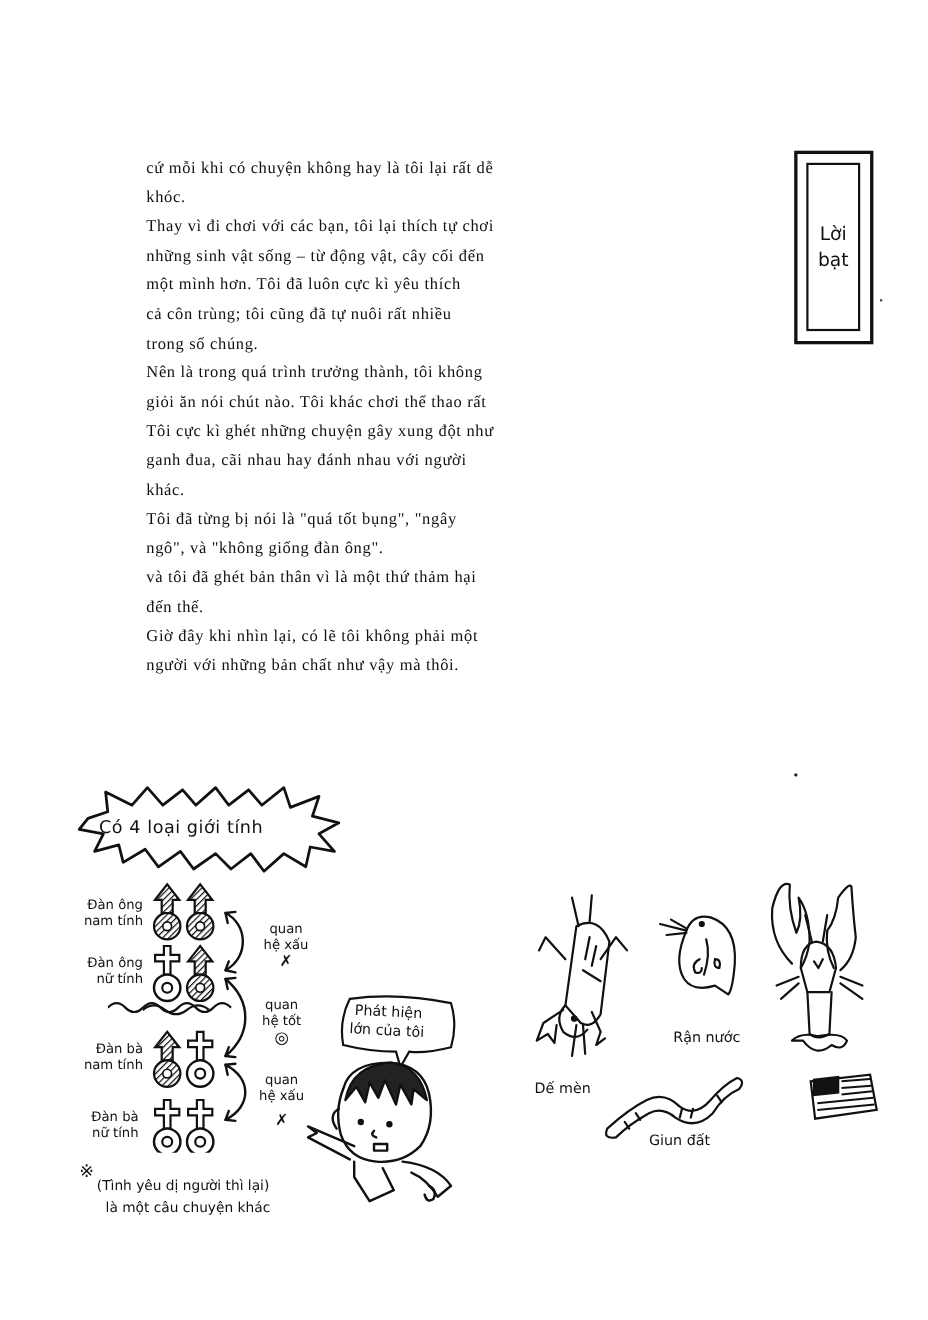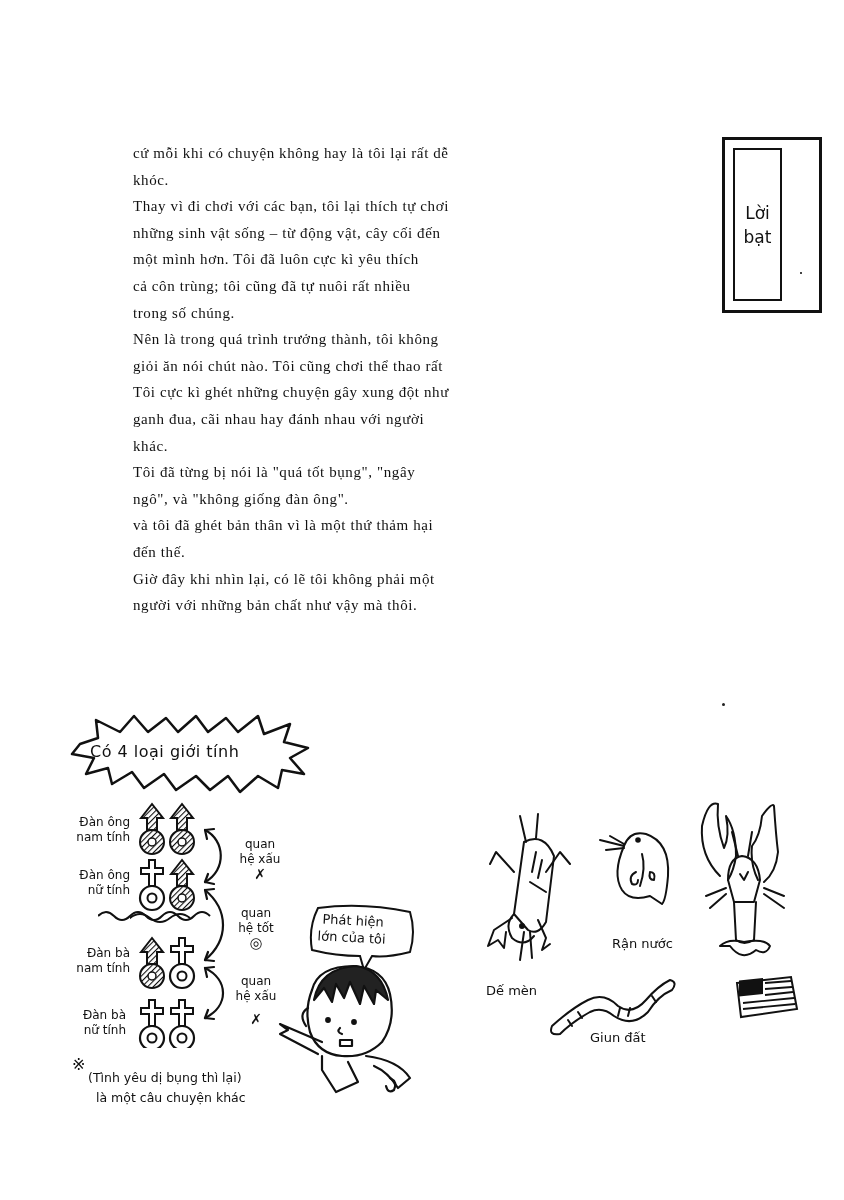--- a/index.html
+++ b/index.html
@@ -2,41 +2,41 @@
 <html><head>
 <meta charset="utf-8">
 <style>
   html, body { margin:0; padding:0; background:#fff; }
   body { width:844px; height:1200px; position:relative; overflow:hidden;
          font-family:"DejaVu Sans", sans-serif; color:#111; }
   .abs { position:absolute; }
   .para { left:133px; top:140px; width:540px; font-size:15px; line-height:26.6px;
           letter-spacing:0.6px; font-family:Liberation Serif, serif; }
   .para div { white-space:nowrap; }
-  .title-box { left:722px; top:137px; width:66px; height:170px; border:3px solid #111;padding-left:28px; }
+  .title-box { left:722px; top:137px; width:66px; height:170px; border:3px solid #111; }
   .title-inner { position:absolute; left:8px; top:8px; width:45px; height:149px; border:2.5px solid #111;
                  display:flex; flex-direction:column; align-items:center; justify-content:center;
                  font-size:17px; line-height:24px; }
   .lbl { font-size:12px; line-height:15px; white-space:nowrap; }
   .burst-text { left:90px; top:742px; font-size:16px; letter-spacing:0.5px; white-space:nowrap; }
   svg { position:absolute; }
 </style>
 </head>
 <body>
 
 <div class="abs para">
   <div>cứ mỗi khi có chuyện không hay là tôi lại rất dễ</div>
   <div>khóc.</div>
   <div>Thay vì đi chơi với các bạn, tôi lại thích tự chơi</div>
   <div>những sinh vật sống – từ động vật, cây cối đến</div>
   <div>một mình hơn. Tôi đã luôn cực kì yêu thích</div>
   <div>cả côn trùng; tôi cũng đã tự nuôi rất nhiều</div>
   <div>trong số chúng.</div>
   <div>Nên là trong quá trình trưởng thành, tôi không</div>
-  <div>giỏi ăn nói chút nào. Tôi cũng chơi thể thao rất</div>
+  <div>giỏi ăn nói chút nào. Tôi khác chơi thể thao rất</div>
   <div>Tôi cực kì ghét những chuyện gây xung đột như</div>
   <div>ganh đua, cãi nhau hay đánh nhau với người</div>
   <div>khác.</div>
   <div>Tôi đã từng bị nói là "quá tốt bụng", "ngây</div>
   <div>ngô", và "không giống đàn ông".</div>
   <div>và tôi đã ghét bản thân vì là một thứ thảm hại</div>
   <div>đến thế.</div>
   <div>Giờ đây khi nhìn lại, có lẽ tôi không phải một</div>
   <div>người với những bản chất như vậy mà thôi.</div>
 </div>
@@ -128,21 +128,21 @@
   <div style="font-size:15px;">◎</div>
 </div>
 <div class="abs lbl" style="left:232px;top:974px;text-align:center;width:48px;">
   <div>quan</div>
   <div>hệ xấu</div>
   <div style="font-size:14px;margin-top:8px;">✗</div>
 </div>
 
 <div class="abs" style="left:72px;top:1055px;font-size:16px;">※</div>
 <div class="abs lbl" style="left:88px;top:1068px;font-size:12.5px;line-height:20px;">
-  <div>(Tình yêu dị bụng thì lại)</div>
+  <div>(Tình yêu dị người thì lại)</div>
   <div style="padding-left:8px;">là một câu chuyện khác</div>
 </div>
 
 <svg style="left:306px;top:904px;" width="112" height="70" viewBox="0 0 112 70">
   <path d="M12,4 Q56,-2 104,8 Q110,28 104,48 Q80,54 66,52 L58,66 L54,52 Q30,52 6,46 Q2,24 12,4 Z" fill="#fff" stroke="#111" stroke-width="2"></path>
 </svg>
 <div class="abs lbl" style="left:318px;top:912px;font-size:13px;line-height:17px;transform:rotate(3deg);">
   <div style="padding-left:4px;">Phát hiện</div>
   <div>lớn của tôi</div>
 </div>

